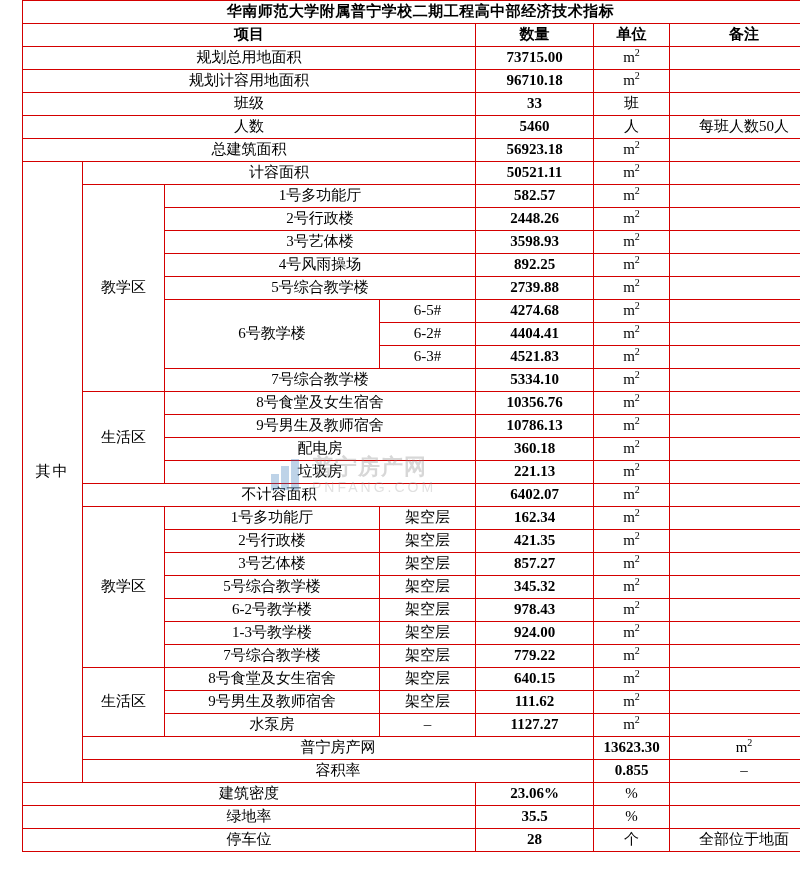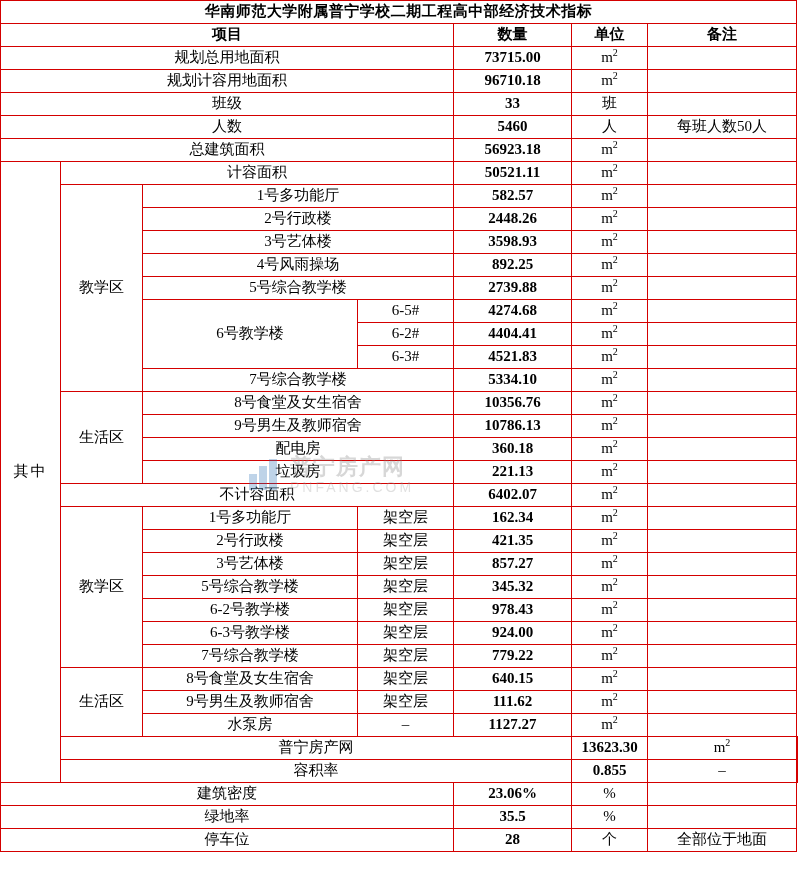--- a/index.html
+++ b/index.html
@@ -12,20 +12,21 @@
     height: 893px;
     font-family: "Liberation Serif", "DejaVu Serif", serif;
     color: #000000;
     overflow: hidden;
   }
   .sheet {
     position: relative;
     width: 656px;
     height: 893px;
     box-sizing: border-box;
+    margin-left: 22px;
   }
   table.main {
     border-collapse: collapse;
     width: 798px;
     margin: 0 auto;
     table-layout: fixed;
   }
   table.main td {
     border: 1px solid #d40000;
     text-align: center;
@@ -307,21 +308,21 @@
         <td></td>
       </tr>
       <tr>
         <td class="lbl">6-2号教学楼</td>
         <td class="lbl">架空层</td>
         <td class="num">978.43</td>
         <td class="unit"><span>m</span><span class="sup">2</span></td>
         <td></td>
       </tr>
       <tr>
-        <td class="lbl">6-3号教学楼</td>
+        <td class="lbl">1-3号教学楼</td>
         <td class="lbl">架空层</td>
         <td class="num">924.00</td>
         <td class="unit"><span>m</span><span class="sup">2</span></td>
         <td></td>
       </tr>
       <tr>
         <td class="lbl">7号综合教学楼</td>
         <td class="lbl">架空层</td>
         <td class="num">779.22</td>
         <td class="unit"><span>m</span><span class="sup">2</span></td>

